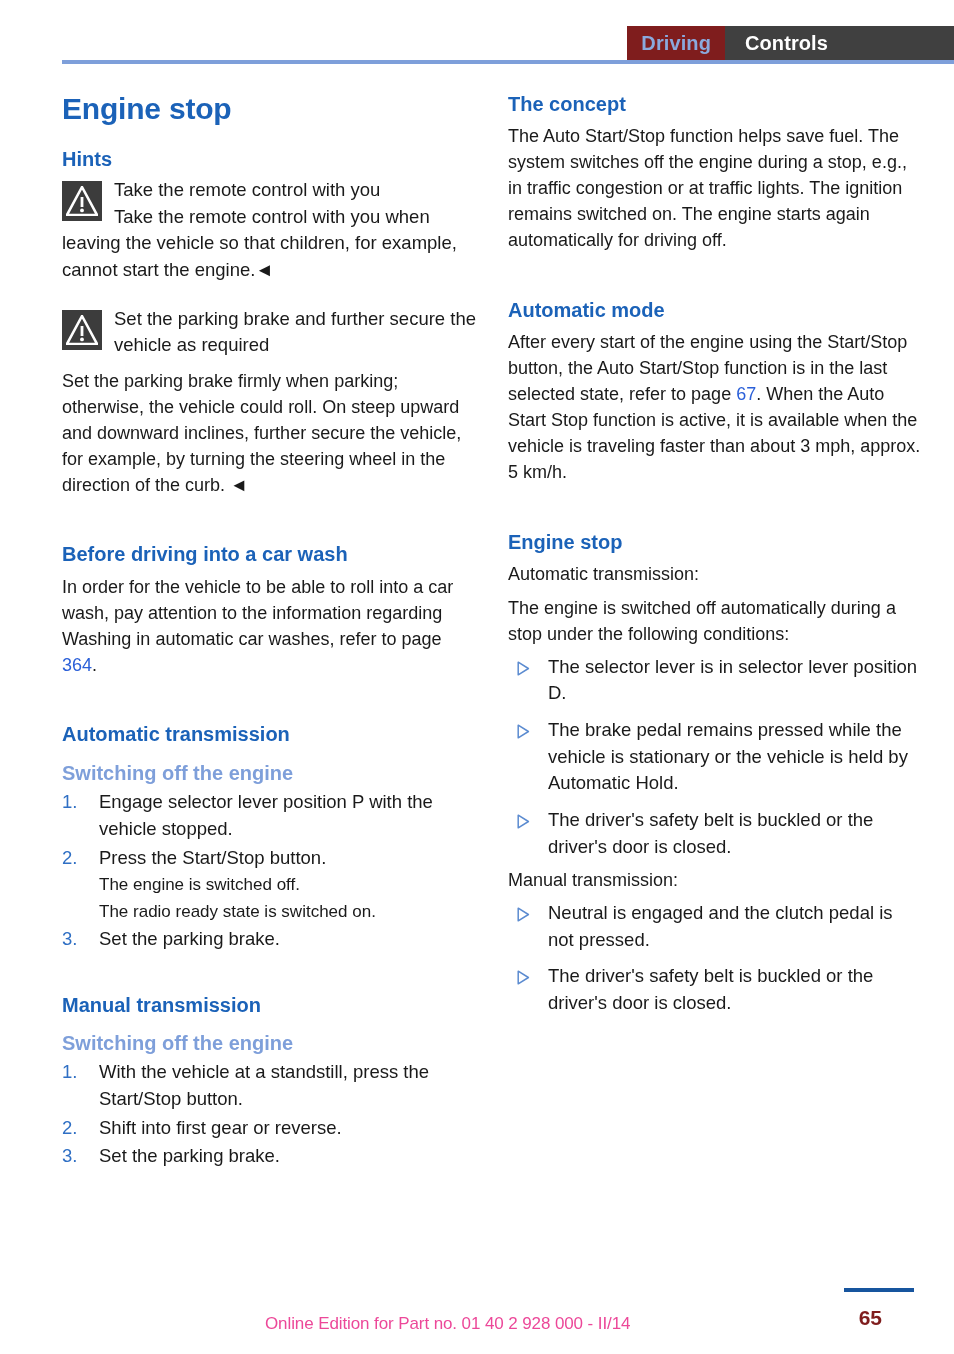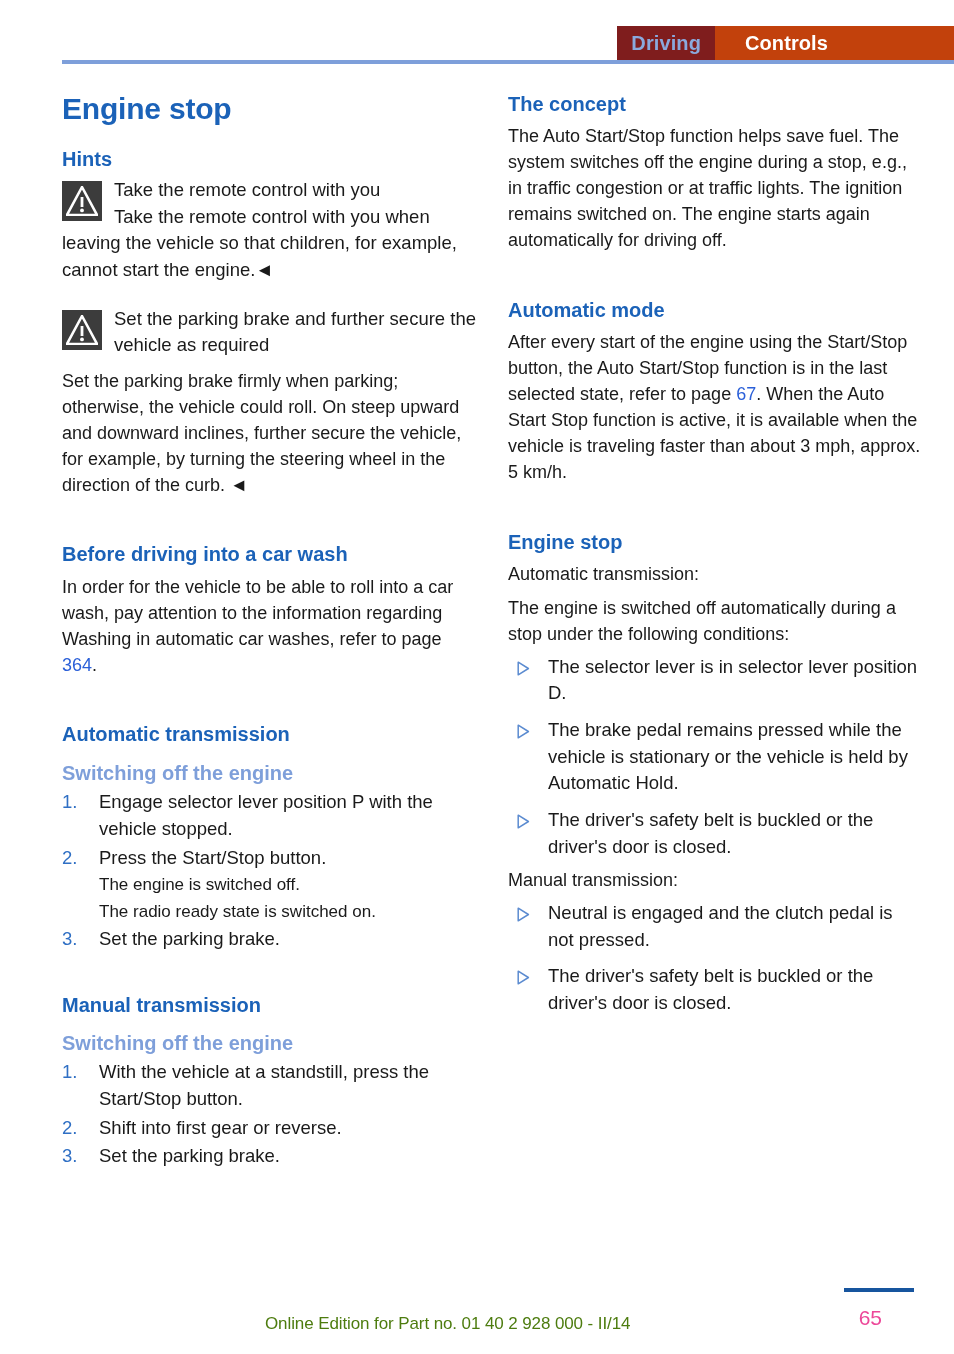--- a/index.html
+++ b/index.html
@@ -40,23 +40,23 @@
     align-items: center;
     padding: 0 14px;
     white-space: nowrap;
   }
   .rh-tab.inactive {
     color: #8aa9dd;
     background: #7f1d1d;
   }
   .rh-tab.active {
     color: #ffffff;
-    background: #c2410c;
+    background: #404040;
     padding-right: 126px;
-    padding-left: 30px;
+    padding-left: 20px;
   }
   .rh-rule {
     position: absolute;
     left: 62px;
     right: 0;
     top: 60px;
     height: 4px;
     background: #7e9fda;
   }
 
@@ -209,28 +209,29 @@
     bottom: 62px;
     width: 70px;
     height: 4px;
     background: #17559e;
   }
   .folio {
     position: absolute;
     right: 72px;
     bottom: 24px;
     font-size: 21px;
-    color: #ec4899;
+    color: #7f1d1d;
+    font-weight: bold;
   }
   .edition {
     position: absolute;
     left: 265px;
     bottom: 20px;
     font-size: 17px;
-    color: #4d7c0f;
+    color: #ec4899;
     letter-spacing: -0.1px;
   }
 </style>
 </head>
 <body>
 
 <div class="running-head">
   <div class="rh-tabs">
     <div class="rh-tab inactive">Driving</div>
     <div class="rh-tab active">Controls</div>

